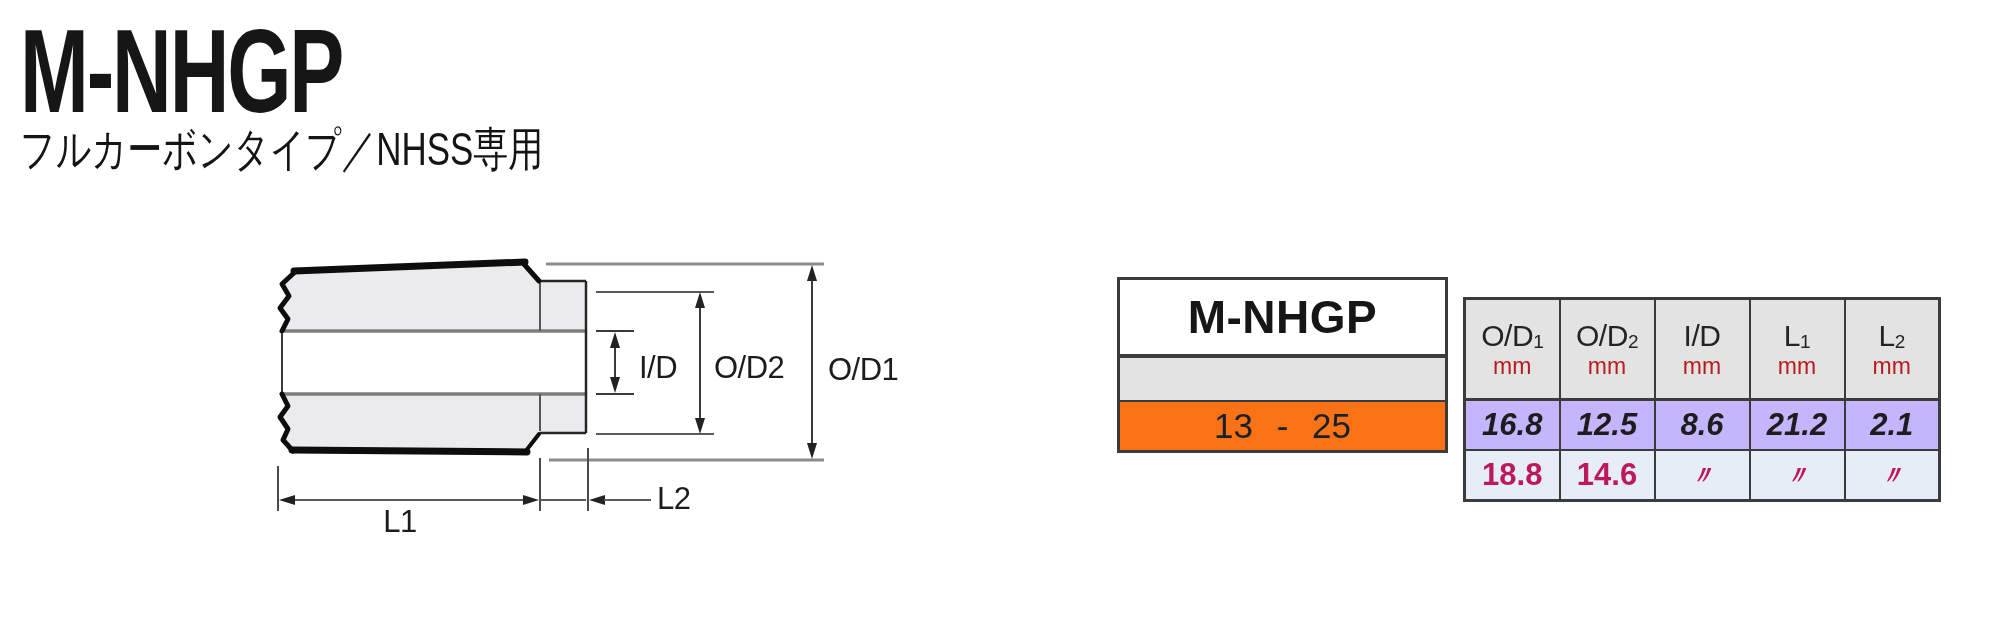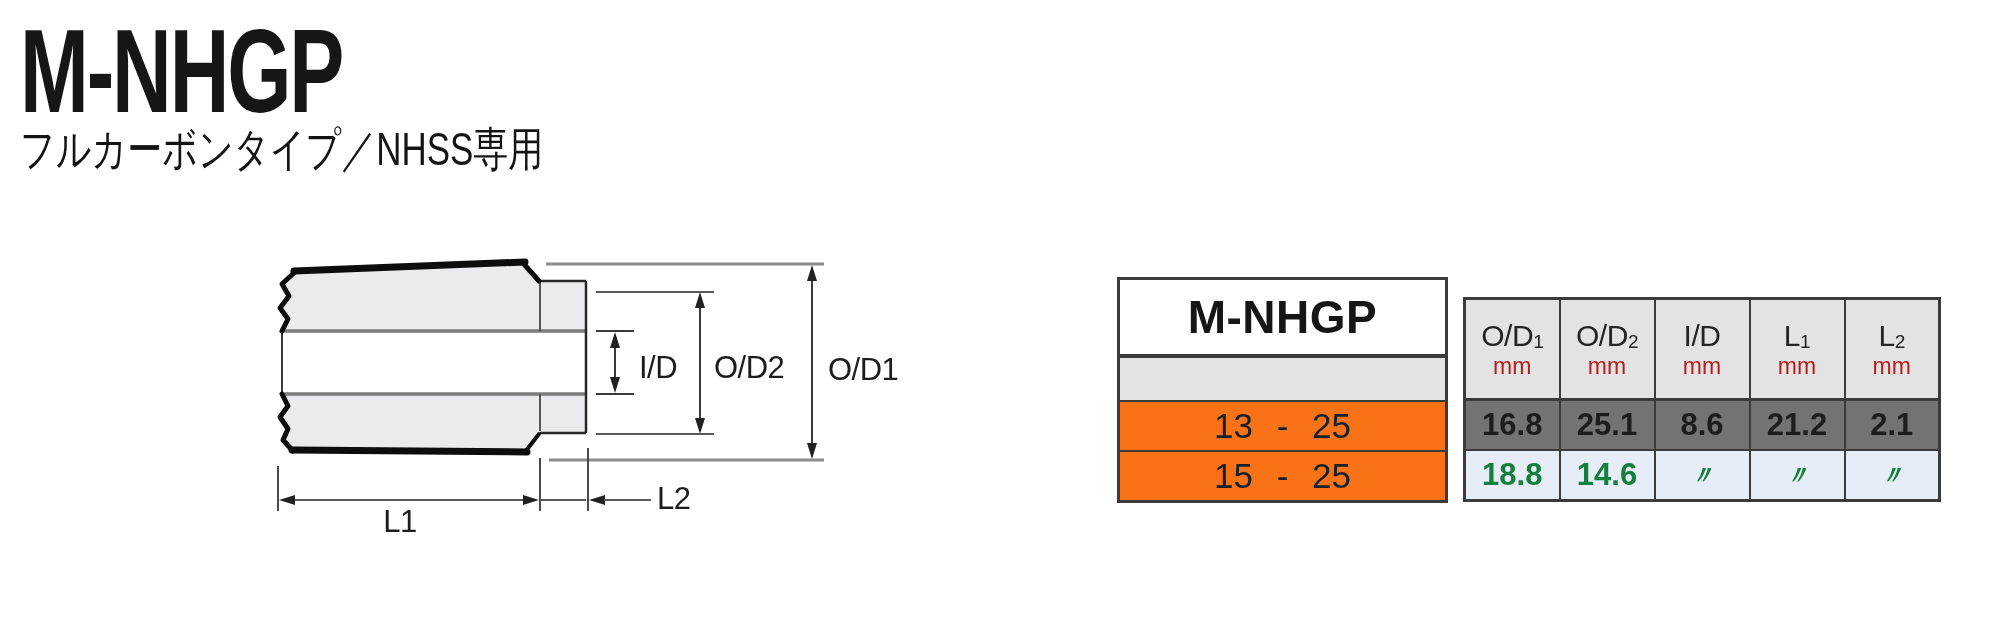--- a/index.html
+++ b/index.html
@@ -49,22 +49,22 @@
     border:3px solid #3b3b3b;
   }
   .spec-table th, .spec-table td { border:2px solid #3b3b3b; text-align:center; vertical-align:middle; padding:0; }
   .spec-table th {
     height:98px; background:#e3e3e3; border-bottom:3px solid #3b3b3b;
     font-weight:400; color:#242424;
   }
   .spec-table .hl { font-size:30px; line-height:1.15; letter-spacing:-0.5px; }
   .spec-table .hl sub { font-size:19px; vertical-align:-2px; }
   .spec-table .hu { font-size:23px; line-height:1.1; color:#b91c1c; }
-  .spec-table .st-row1 td { height:48px; background:#737373; font-size:31px; font-weight:700; color:#1d1d1d; }
-  .spec-table .st-row2 td { height:48px; background:#e7edf6; font-size:31px; font-weight:700; color:#15803d; }
+  .spec-table .st-row1 td { height:48px; background:#c4b5fd; font-size:31px; font-weight:700; color:#1d1d1d;font-style:italic; }
+  .spec-table .st-row2 td { height:48px; background:#e7edf6; font-size:31px; font-weight:700; color:#be185d; }
   .spec-table td.ditto { font-style:italic; font-size:26px; font-weight:700; }
 </style>
 </head>
 <body>
 
 <div class="canvas">
 
   <div class="title">M-NHGP</div>
   <div class="subtitle">フルカーボンタイプ／NHSS専用</div>
 
@@ -158,23 +158,20 @@
     <tbody>
         <tr class="mt-header">
       <td>M-NHGP</td>
     </tr>
     <tr class="mt-spacer">
       <td></td>
     </tr>
     <tr class="mt-row">
       <td>13 - 25</td>
     </tr>
-    <tr class="mt-row">
-      <td>15 - 25</td>
-    </tr>
   </tbody>
     </table>
 
   <table class="spec-table">
     <tbody>
         <tr>
       <th>
         <div class="hl"><span>O/D</span><sub>1</sub></div>
         <div class="hu">mm</div>
       </th>
@@ -190,21 +187,21 @@
         <div class="hl"><span>L</span><sub>1</sub></div>
         <div class="hu">mm</div>
       </th>
       <th>
         <div class="hl"><span>L</span><sub>2</sub></div>
         <div class="hu">mm</div>
       </th>
     </tr>
     <tr class="st-row1">
       <td>16.8</td>
-      <td>25.1</td>
+      <td>12.5</td>
       <td>8.6</td>
       <td>21.2</td>
       <td>2.1</td>
     </tr>
     <tr class="st-row2">
       <td>18.8</td>
       <td>14.6</td>
       <td class="ditto">〃</td>
       <td class="ditto">〃</td>
       <td class="ditto">〃</td>

